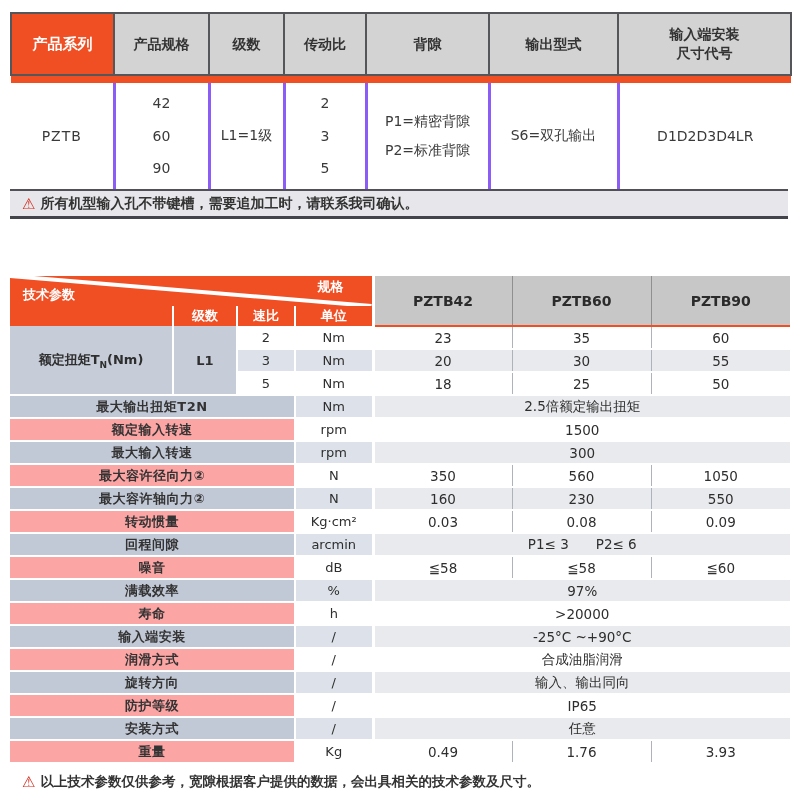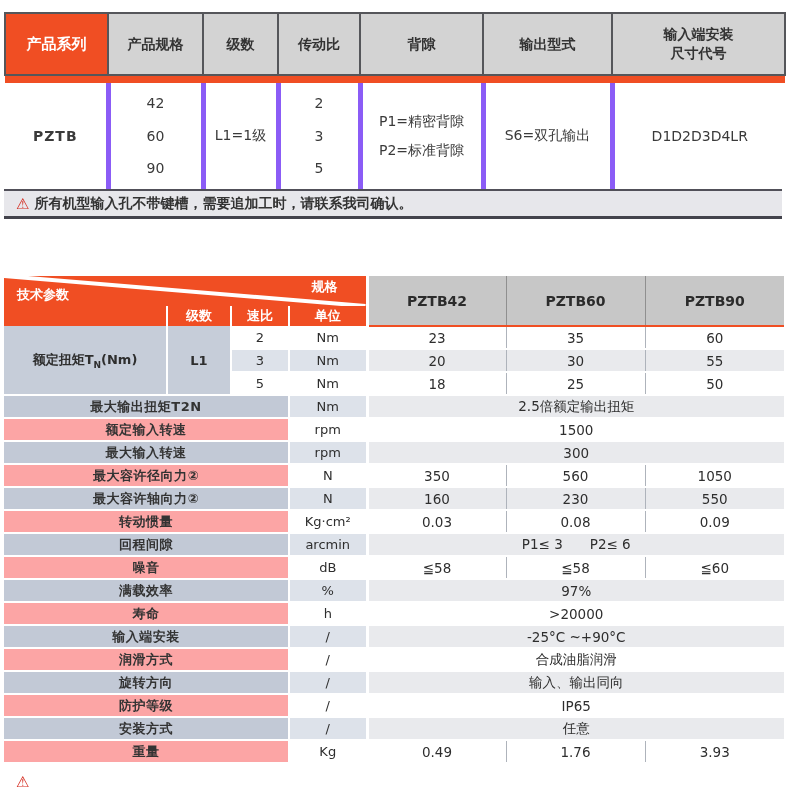--- a/index.html
+++ b/index.html
@@ -1,29 +1,29 @@
 <!DOCTYPE html>
 <html><head>
 <meta charset="utf-8">
 <style>
   html,body { margin:0; padding:0; background:#fff; }
   body { width:800px; height:795px; font-family:"DejaVu Sans","Liberation Sans",sans-serif; color:#333; }
   .page { position:relative; width:800px; height:795px; overflow:hidden; background:#fff; }
-  .wrap { padding:12px 10px 0 4px; }
+  .wrap { padding:12px 10px 0 10px; }
 
   
   table.t1 { width:780px; border-collapse:collapse; table-layout:fixed; }
   .t1 td { vertical-align:middle; }
   .t1-head td { height:58px; }
   .t1-series { background:#f04e23; color:#fff; font-weight:bold; font-size:15px; text-align:center; border:2px solid #55565a; }
   .t1-h { background:#d3d3d3; color:#333; font-weight:bold; font-size:14px; text-align:center; border:2px solid #55565a; line-height:1.35; }
   .t1-band td { height:7px; background:#f04e23; padding:0; border:none; }
-  .t1-body td { height:104px; background:#fff; text-align:center; font-size:14px; color:#3a3a3a; border-right:5px solid #8b5cf6; }
+  .t1-body td { height:104px; background:#fff; text-align:center; font-size:14px; color:#3a3a3a; border-right:3px solid #8b5cf6; }
   .t1-body td:last-child { border-right:none; }
-  .t1-pztb { color:#e60012; font-weight:bold; font-size:26px; letter-spacing:1px;margin-top:42px; }
+  .t1-pztb { color:#e60012; font-weight:normal; font-size:26px; letter-spacing:1px;margin-top:42px; }
   .lines div { line-height:2.35; }
   .lines2 div { line-height:2.1; }
 
   .note1 { width:766px; height:25px; margin-top:0; background:#e7e7eb; border-top:2px solid #515059; border-bottom:3px solid #43434c; display:flex; align-items:center; padding:0 0 0 12px; font-size:14px; font-weight:bold; color:#333; }
   .warn-ico { color:#d42a1e; font-size:15px; margin-right:5px; font-weight:normal; }
 
   
   table.t2 { width:780px; margin-top:57px; border-collapse:collapse; table-layout:fixed; font-size:13.5px; color:#2e2e2e; border-bottom:1px solid #a9aeb6; }
   .t2 td { vertical-align:middle; }
   .t2-h1 { height:30px; }
@@ -264,16 +264,17 @@
         <td class="unit">Kg</td>
         <td class="val first">0.49</td>
         <td class="val">1.76</td>
         <td class="val">3.93</td>
       </tr>
     </tbody>
       </table>
 
     <div class="foot">
       <span class="warn-ico">⚠</span>
+      <span>以上技术参数仅供参考，宽隙根据客户提供的数据，会出具相关的技术参数及尺寸。</span>
     </div>
 
   </div>
 </div>
 
 </body></html>

